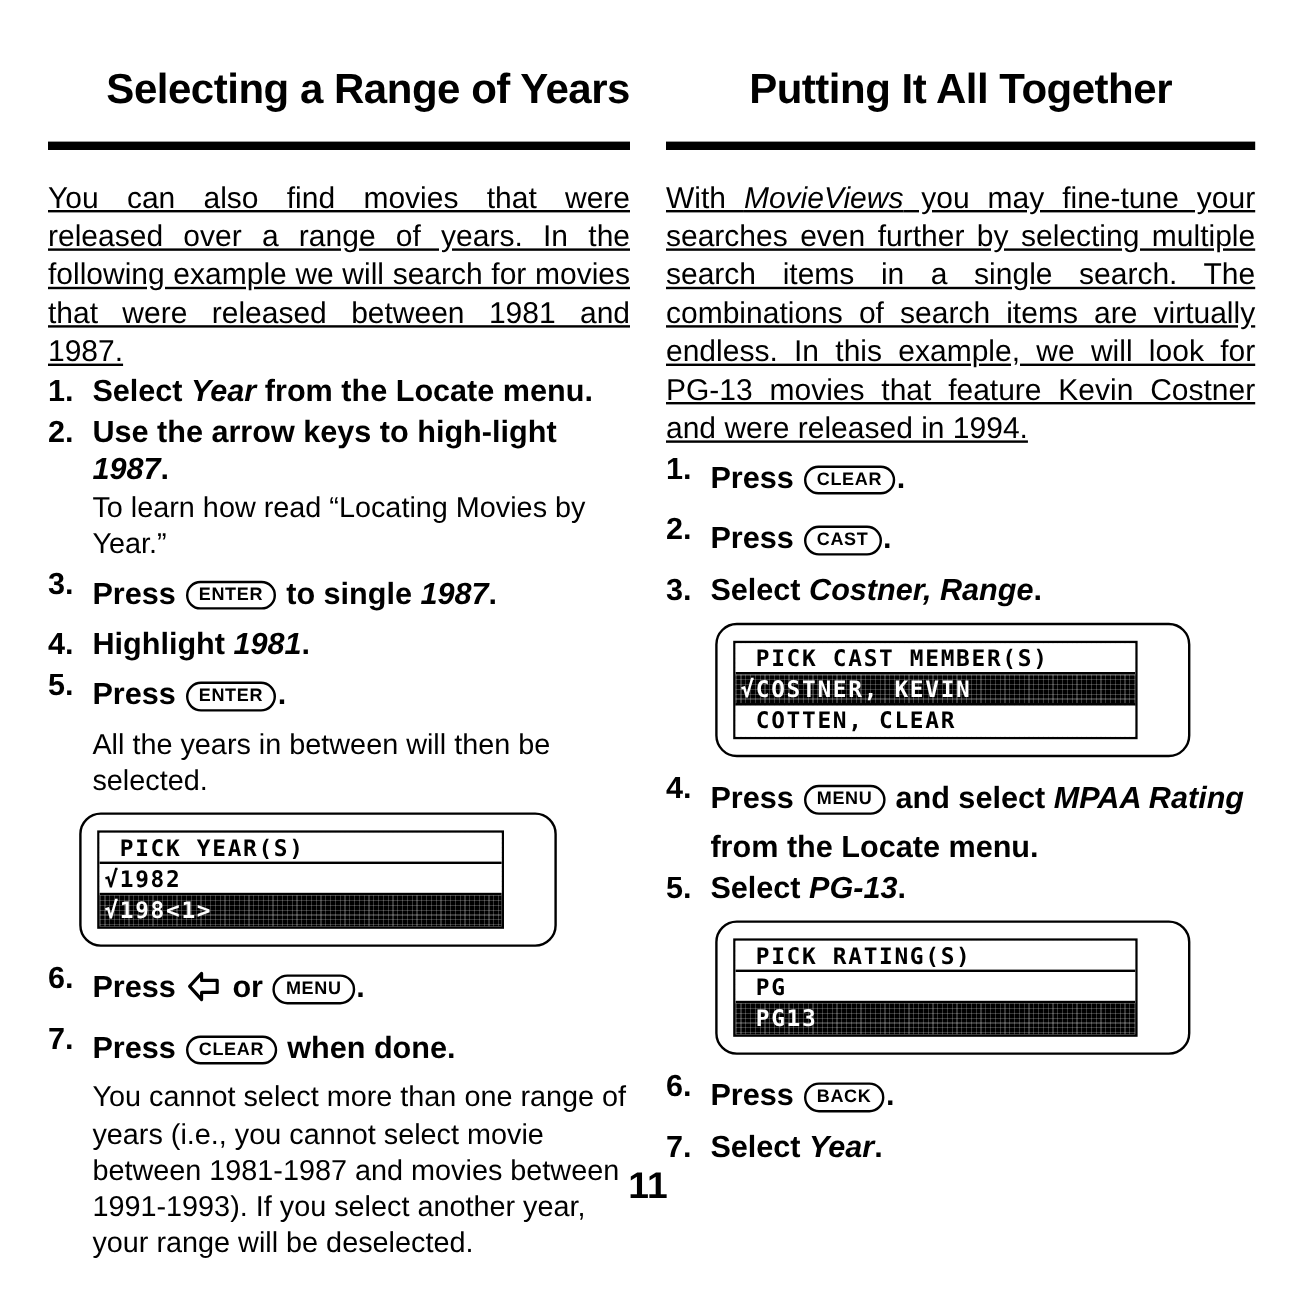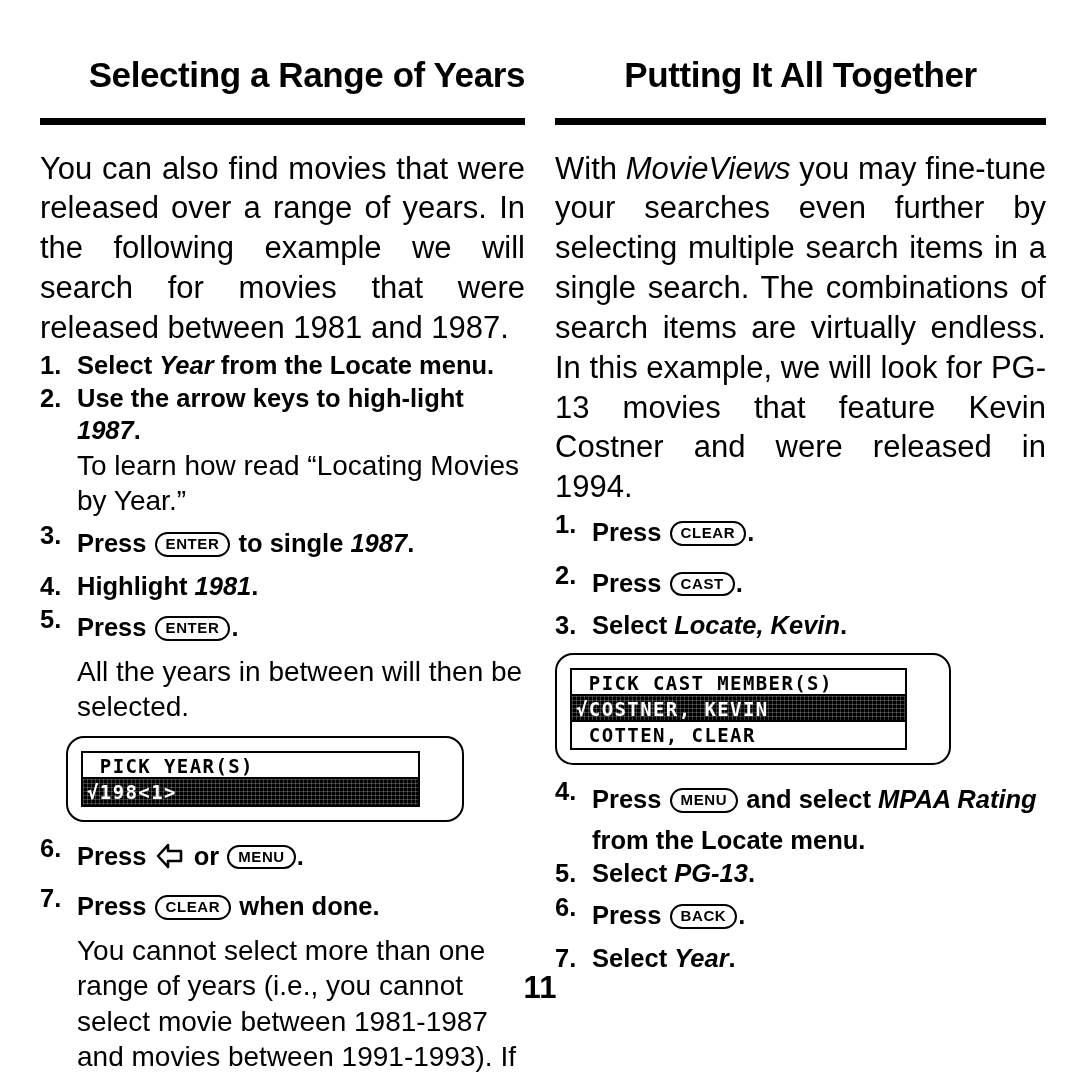--- a/index.html
+++ b/index.html
@@ -50,26 +50,27 @@
 
   .rule {
     height: 7px;
     background: #000;
     margin-top: 9px;
     margin-bottom: 24px;
   }
 
   
   p.body {
-    font-size: 31px;
+    font-size: 25px;
     line-height: 1.285;
     margin: 0 0 0 0;
     text-align: justify;
     text-justify: inter-word;
     hyphens: manual;
+    text-decoration: underline;
   }
 
   
   ol.steps {
     list-style: none;
     margin: 0;
     padding: 0;
   }
   .step {
     font-size: 25.5px;
@@ -82,21 +83,21 @@
   }
   .step-num {
     flex: 0 0 auto;
     width: 37px;
     text-align: left;
   }
   .step-body {
     flex: 1 1 auto;
   }
   .note {
-    font-size: 28px;
+    font-size: 24px;
     font-weight: normal;
     line-height: 1.26;
     margin-left: 37px;
     margin-top: 1px;
   }
 
   
   .key {
     display: inline-block;
     border: 2.6px solid #000;
@@ -122,21 +123,21 @@
   
   .lcd {
     border: 2.6px solid #000;
     border-radius: 18px;
     background: #fff;
     box-sizing: border-box;
     padding: 13px 42px 13px 13px;
     margin: 11px 0 11px 0;
   }
   .lcd-left  { width: 398px; margin-left: 26px; }
-  .lcd-right { width: 396px; }
+  .lcd-right { width: 396px; margin-left: 41px; }
 
   .lcd-screen {
     border: 2px solid #000;
     background-color: #ffffff;
     background-image:
       repeating-linear-gradient(to right,  rgba(0,0,0,0.30) 0 1px, transparent 1px 4px),
       repeating-linear-gradient(to bottom, rgba(0,0,0,0.30) 0 1px, transparent 1px 4px);
     box-sizing: border-box;
     padding: 0;
   }
@@ -224,20 +225,21 @@
               <span class="step-num">5.</span>
               <span class="step-body"><span>Press </span><span class="key">ENTER</span><span>.</span></span>
             </div>
             <div class="note">All the years in between will then be selected.</div>
           </li>
         </ol>
 
       <div class="lcd lcd-left">
           <div class="lcd-screen">
             <div class="lcd-row title"> PICK YEAR(S)</div>
+            <div class="lcd-row sep">√1982</div>
             <div class="lcd-row inverted">√198&lt;1&gt;</div>
           </div>
         </div>
 
       <ol class="steps">
           <li>
             <div class="step">
               <span class="step-num">6.</span>
               <span class="step-body"><span>Press </span><span class="arrow-left"><svg viewBox="0 0 30 28" width="30" height="28">
                     <path d="M13 3 L3 14 L13 25 L13 19 L26 19 L26 9 L13 9 Z" fill="none" stroke="#000" stroke-width="2.6" stroke-linejoin="round"></path>
@@ -269,21 +271,21 @@
           </li>
           <li>
             <div class="step">
               <span class="step-num">2.</span>
               <span class="step-body"><span>Press </span><span class="key">CAST</span><span>.</span></span>
             </div>
           </li>
           <li>
             <div class="step">
               <span class="step-num">3.</span>
-              <span class="step-body"><span>Select </span><span style="font-style: italic;">Locate, Kevin</span><span>.</span></span>
+              <span class="step-body"><span>Select </span><span style="font-style: italic;">Costner, Range</span><span>.</span></span>
             </div>
           </li>
         </ol>
 
       <div class="lcd lcd-right">
           <div class="lcd-screen">
             <div class="lcd-row title"> PICK CAST MEMBER(S)</div>
             <div class="lcd-row inverted sep">√COSTNER, KEVIN</div>
             <div class="lcd-row"> COTTEN, CLEAR</div>
           </div>
@@ -297,20 +299,27 @@
             </div>
           </li>
           <li>
             <div class="step">
               <span class="step-num">5.</span>
               <span class="step-body"><span>Select </span><span style="font-style: italic;">PG-13</span><span>.</span></span>
             </div>
           </li>
         </ol>
 
+      <div class="lcd lcd-right">
+          <div class="lcd-screen">
+            <div class="lcd-row title"> PICK RATING(S)</div>
+            <div class="lcd-row sep"> PG</div>
+            <div class="lcd-row inverted"> PG13</div>
+          </div>
+        </div>
 
       <ol class="steps">
           <li>
             <div class="step">
               <span class="step-num">6.</span>
               <span class="step-body"><span>Press </span><span class="key">BACK</span><span>.</span></span>
             </div>
           </li>
           <li>
             <div class="step">

